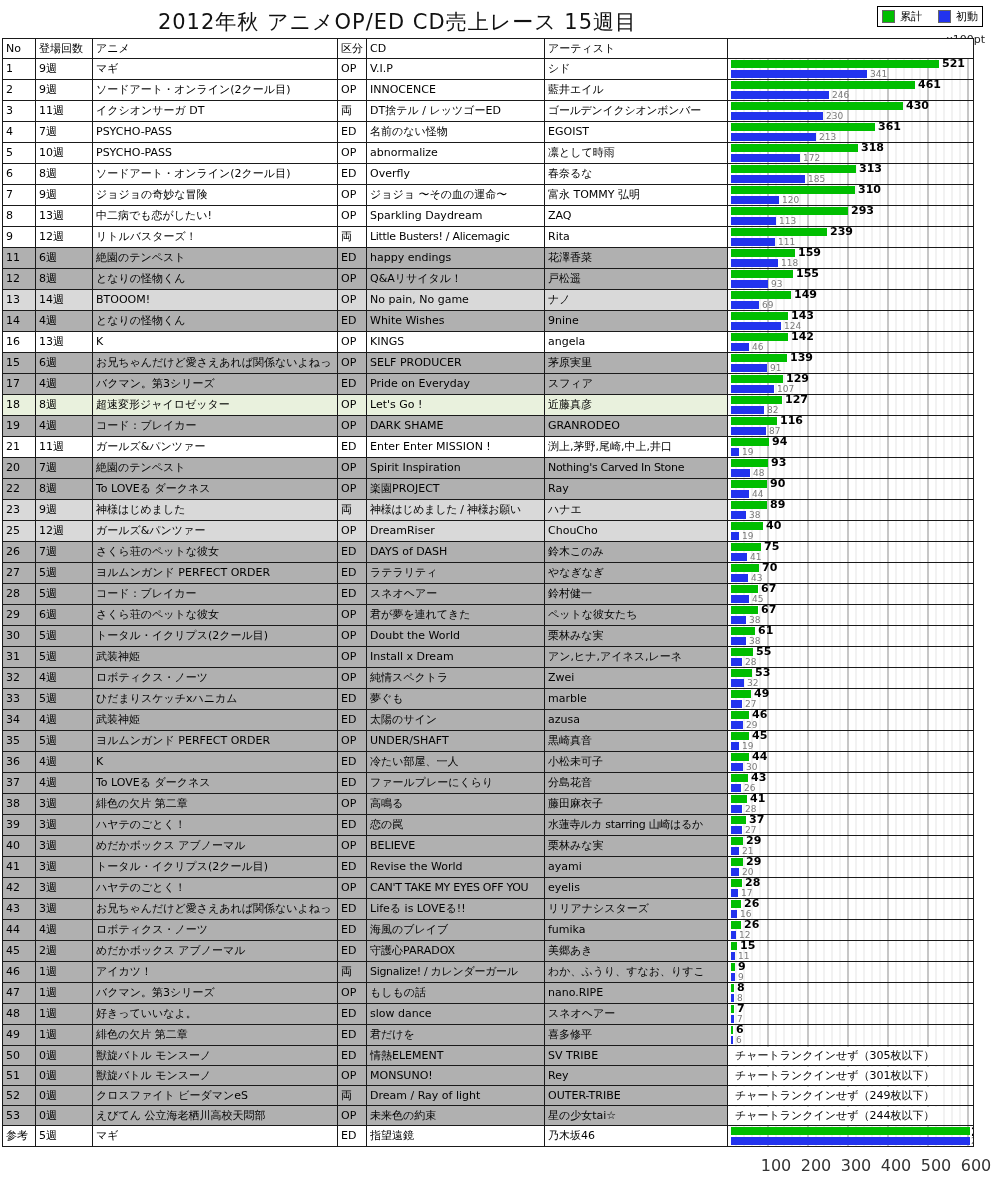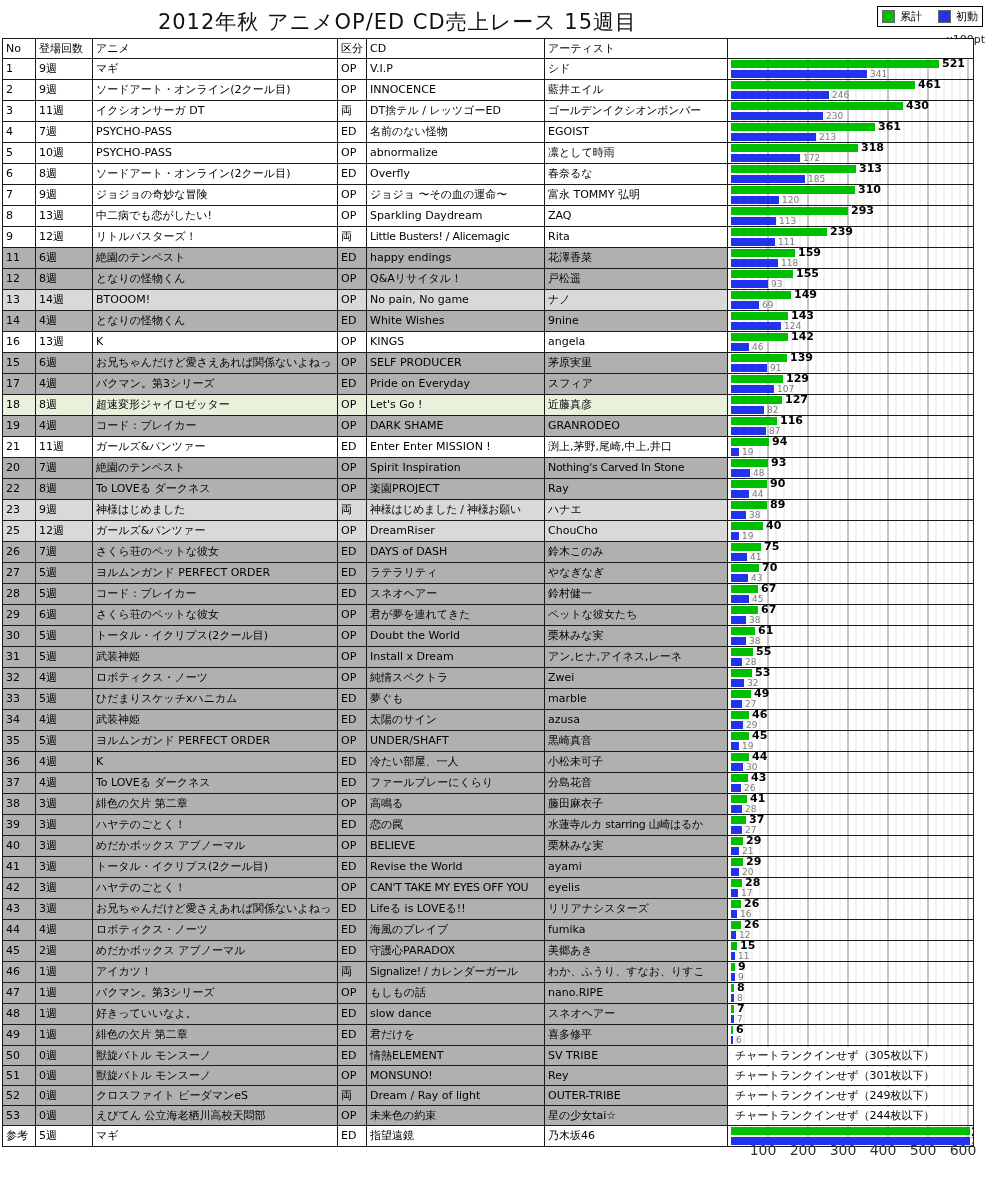--- a/index.html
+++ b/index.html
@@ -32,21 +32,21 @@
   .bold{font-weight:bold;}
   .small{font-size:10px;letter-spacing:-0.3px;}
   .bar-line{display:flex;align-items:center;height:10px;}
   .bar{height:8px;flex:0 0 auto;}
   .glabel{font-size:11px;font-weight:bold;margin-left:3px;line-height:10px;}
   .blabel{font-size:9px;color:#7a7a7a;margin-left:3px;line-height:9px;}
   .glabel-out{position:absolute;left:243px;top:1px;font-size:12px;font-weight:bold;line-height:10px;background:#fff;}
   .blabel-out{position:absolute;left:243px;top:11px;font-size:9px;color:#7a7a7a;line-height:9px;background:#fff;}
   .note-text{display:inline-block;font-size:11px;line-height:18px;margin:1px 0 0 4px;background:#fff;padding-right:3px;}
   .axis-row{position:absolute;left:723px;top:1142px;width:240px;height:14px;}
-  .axis-tick{position:absolute;top:0;transform:translateX(-50%);font-size:14px;color:#333;}
+  .axis-tick{position:absolute;top:14px;transform:translateX(-50%);font-size:16px;color:#333;margin-left:13px;}
 </style>
 </head>
 <body>
 
 <div class="page">
 
   <div class="page-title">2012年秋 アニメOP/ED CD売上レース 15週目</div>
 
   <div class="legend-box">
     <span class="legend-item">

